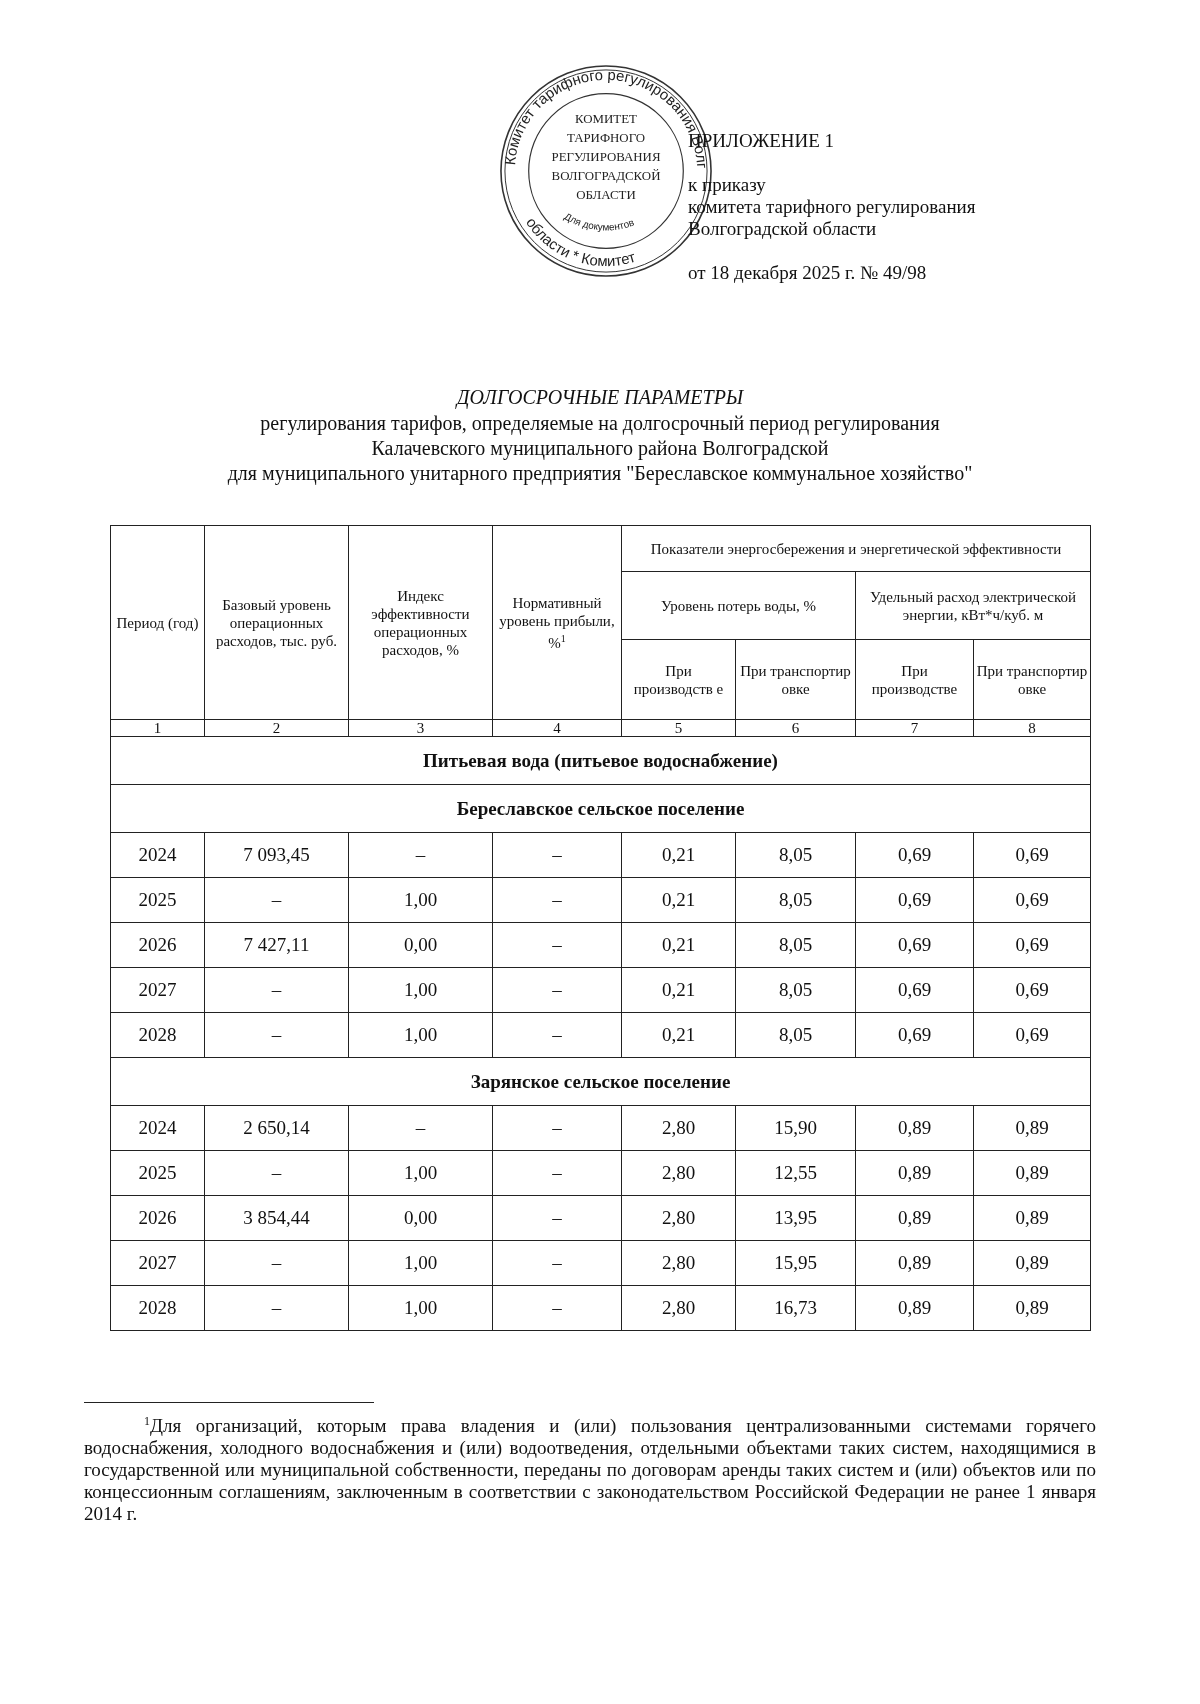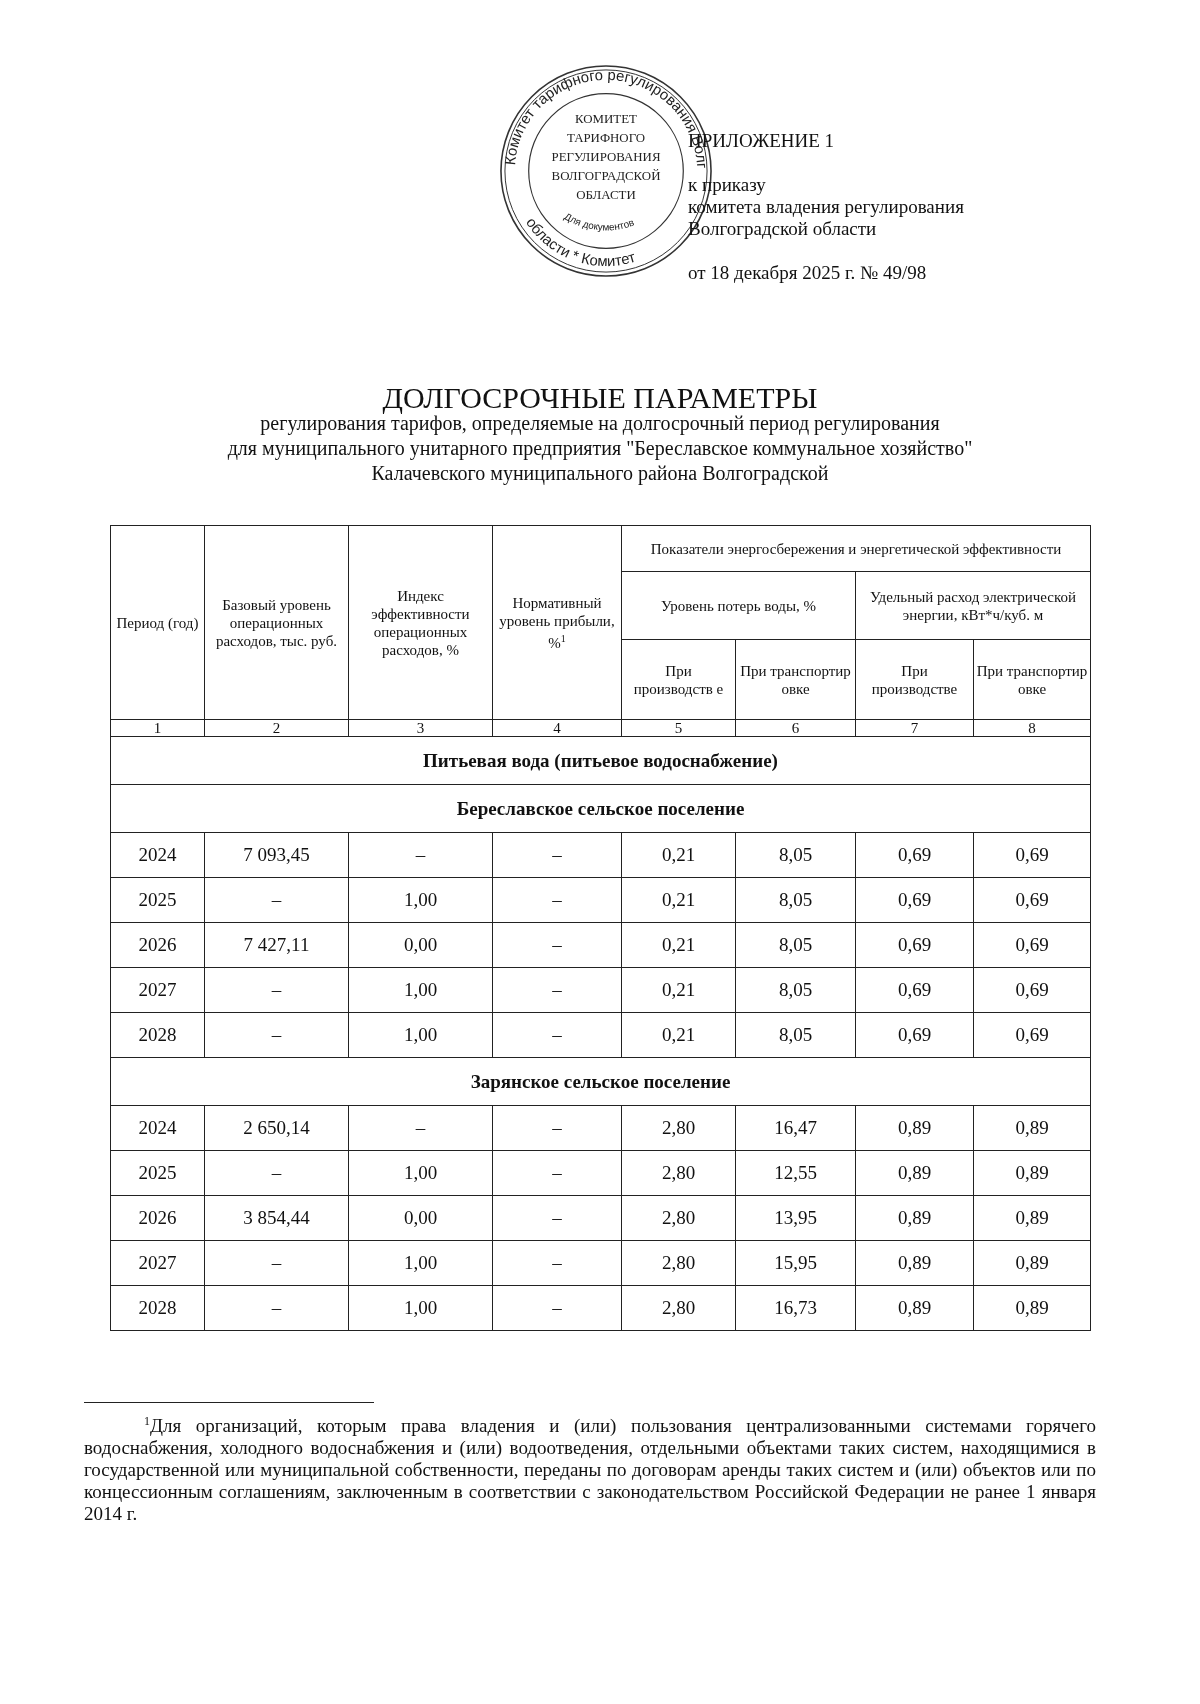--- a/index.html
+++ b/index.html
@@ -4,21 +4,21 @@
 <style>
   html, body { margin:0; padding:0; background:#fff; }
   body { width:1200px; height:1704px; position:relative; overflow:hidden;
          font-family:"Liberation Serif", "DejaVu Serif", serif; color:#111; }
   .stamp { position:absolute; left:497px; top:62px; width:218px; height:218px; }
   .stamp svg { width:100%; height:100%; }
   .appendix { position:absolute; left:688px; top:130px; font-size:19px; line-height:22px; }
   .appendix .line { white-space:nowrap; }
   .appendix .gap { height:22px; }
   .title-block { position:absolute; left:100px; top:384px; width:1000px; text-align:center; }
-  .title-block .t1 { font-size:30px; line-height:27px; }
+  .title-block .t1 { font-size:20px; line-height:27px;font-style:italic; }
   .title-block .t2 { font-size:20px; line-height:25px;font-family:Liberation Serif, serif; }
   table.params { position:absolute; left:110px; top:525px; width:980px; border-collapse:collapse; table-layout:fixed; }
   table.params td, table.params th { border:1.5px solid #222; text-align:center; vertical-align:middle; font-weight:normal; padding:0 2px; }
   table.params th { font-size:15px; line-height:18px; }
   table.params .num th { font-size:15px; height:16px; line-height:16px; }
   table.params td { font-size:19px; }
   table.params tr.data td { height:44px; }
   table.params tr.section td { height:47px; font-size:19px;font-weight:bold; }
   .footnote-rule { position:absolute; left:84px; top:1402px; width:290px; border-top:1.5px solid #222; }
   .footnote { position:absolute; left:84px; top:1410px; width:1012px; font-size:19px; line-height:22px; text-align:justify; text-indent:60px; }
@@ -52,31 +52,31 @@
     <text font-size="10" fill="#222" font-family="Liberation Sans, sans-serif">
       <textPath href="#innerArc" startOffset="12%">Для документов</textPath>
     </text>
   </svg>
 </div>
 
 <div class="appendix">
   <div class="line">ПРИЛОЖЕНИЕ 1</div>
   <div class="gap"></div>
   <div class="line">к приказу</div>
-  <div class="line">комитета владения регулирования</div>
+  <div class="line">комитета тарифного регулирования</div>
   <div class="line">Волгоградской области</div>
   <div class="gap"></div>
   <div class="line">от 18 декабря 2025 г. № 49/98</div>
 </div>
 
 <div class="title-block">
   <div class="t1">ДОЛГОСРОЧНЫЕ ПАРАМЕТРЫ</div>
   <div class="t2">регулирования тарифов, определяемые на долгосрочный период регулирования</div>
+  <div class="t2">Калачевского муниципального района Волгоградской</div>
   <div class="t2">для муниципального унитарного предприятия "Береславское коммунальное хозяйство"</div>
-  <div class="t2">Калачевского муниципального района Волгоградской</div>
 </div>
 
 <table class="params">
   <colgroup>
     <col style="width:94px">
       <col style="width:144px">
       <col style="width:144px">
       <col style="width:129px">
     <col style="width:114px">
       <col style="width:120px">
@@ -175,21 +175,21 @@
     <td colspan="8">Зарянское сельское поселение</td>
   </tr>
   </tbody>
     <tbody>
       <tr class="data">
         <td>2024</td>
         <td>2 650,14</td>
         <td>–</td>
         <td>–</td>
         <td>2,80</td>
-        <td>16,47</td>
+        <td>15,90</td>
         <td>0,89</td>
         <td>0,89</td>
       </tr>
       <tr class="data">
         <td>2025</td>
         <td>–</td>
         <td>1,00</td>
         <td>–</td>
         <td>2,80</td>
         <td>12,55</td>

